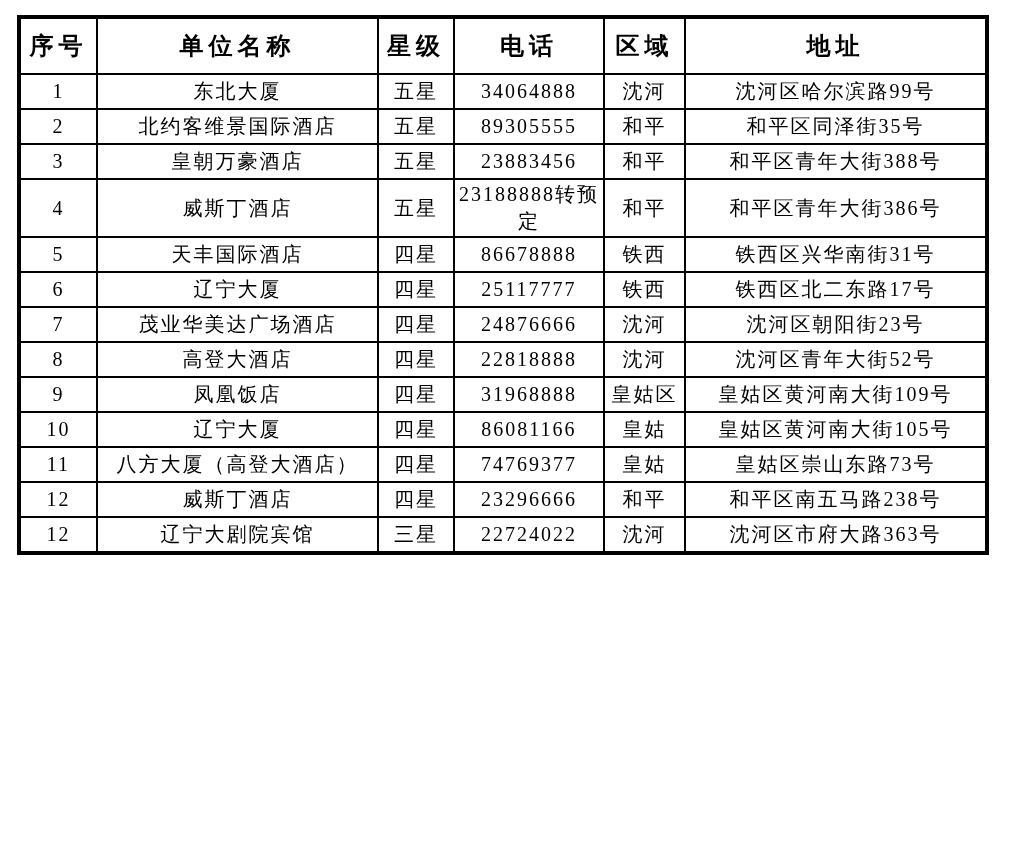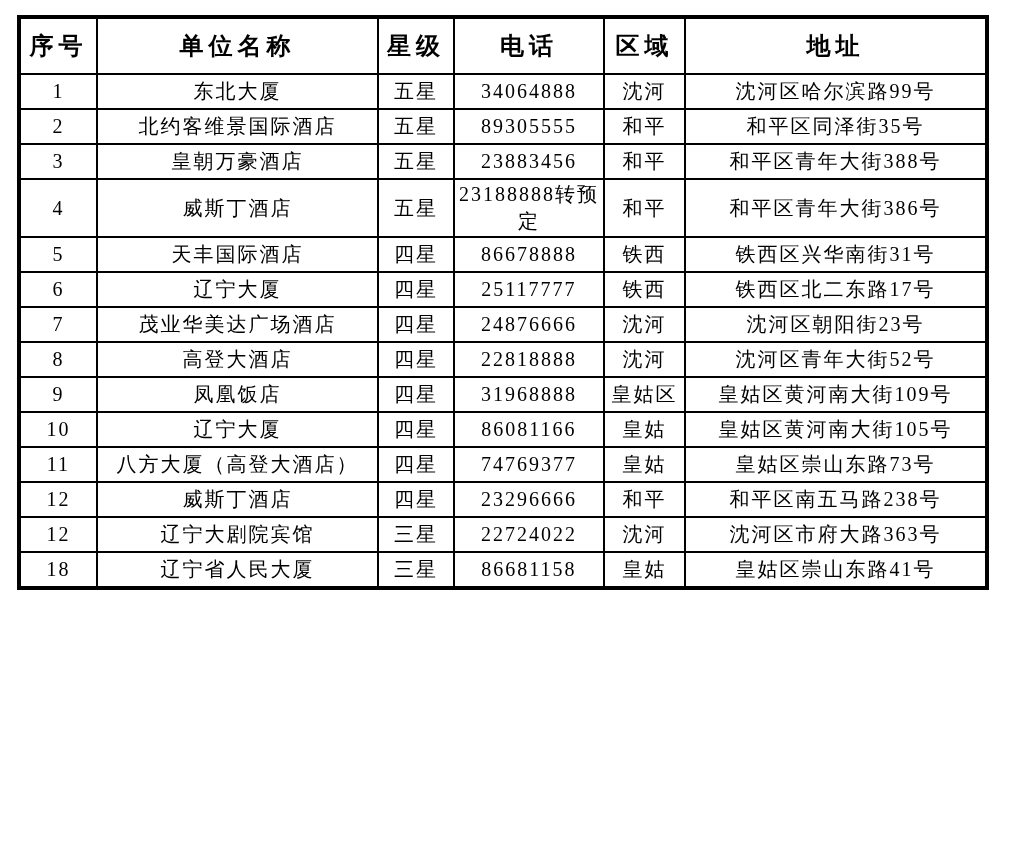--- a/index.html
+++ b/index.html
@@ -179,23 +179,15 @@
           <td class="c5">和平区南五马路238号</td>
         </tr>
         <tr>
           <td class="c0">12</td>
           <td class="c1">辽宁大剧院宾馆</td>
           <td class="c2">三星</td>
           <td class="c3">22724022</td>
           <td class="c4">沈河</td>
           <td class="c5">沈河区市府大路363号</td>
         </tr>
-        <tr>
-          <td class="c0">18</td>
-          <td class="c1">辽宁省人民大厦</td>
-          <td class="c2">三星</td>
-          <td class="c3">86681158</td>
-          <td class="c4">皇姑</td>
-          <td class="c5">皇姑区崇山东路41号</td>
-        </tr>
       </tbody>
   </table>
 </div>
 
 </body></html>

